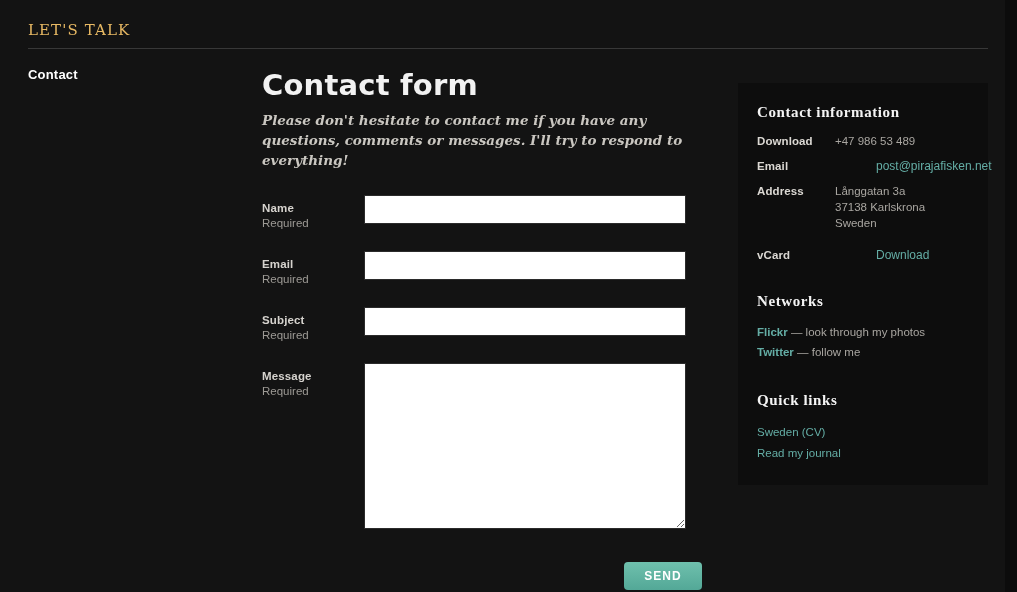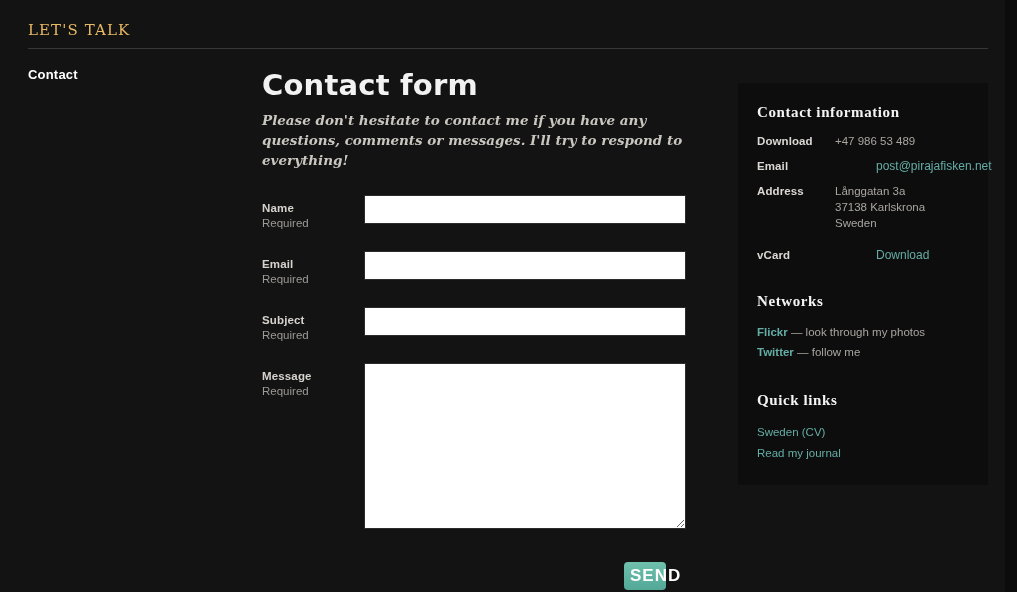--- a/index.html
+++ b/index.html
@@ -156,28 +156,28 @@
 
   .submit-row {
     position: relative;
     height: 40px;
     margin-top: 24px;
   }
   .send-button {
     position: absolute;
     left: 362px;
     top: 0;
-    width: 42px;
+    width: 78px;
     height: 28px;
     border: none;
     border-radius: 4px;
     background: linear-gradient(to bottom, #6fc0ad 0%, #53a897 100%);
     color: #ffffff;
     font-family: "Liberation Sans", sans-serif;
-    font-size: 17px;
+    font-size: 12px;
     font-weight: bold;
     letter-spacing: 1px;
     cursor: pointer;
   }
 
   
   .aside {
     position: absolute;
     left: 738px;
     top: 83px;

